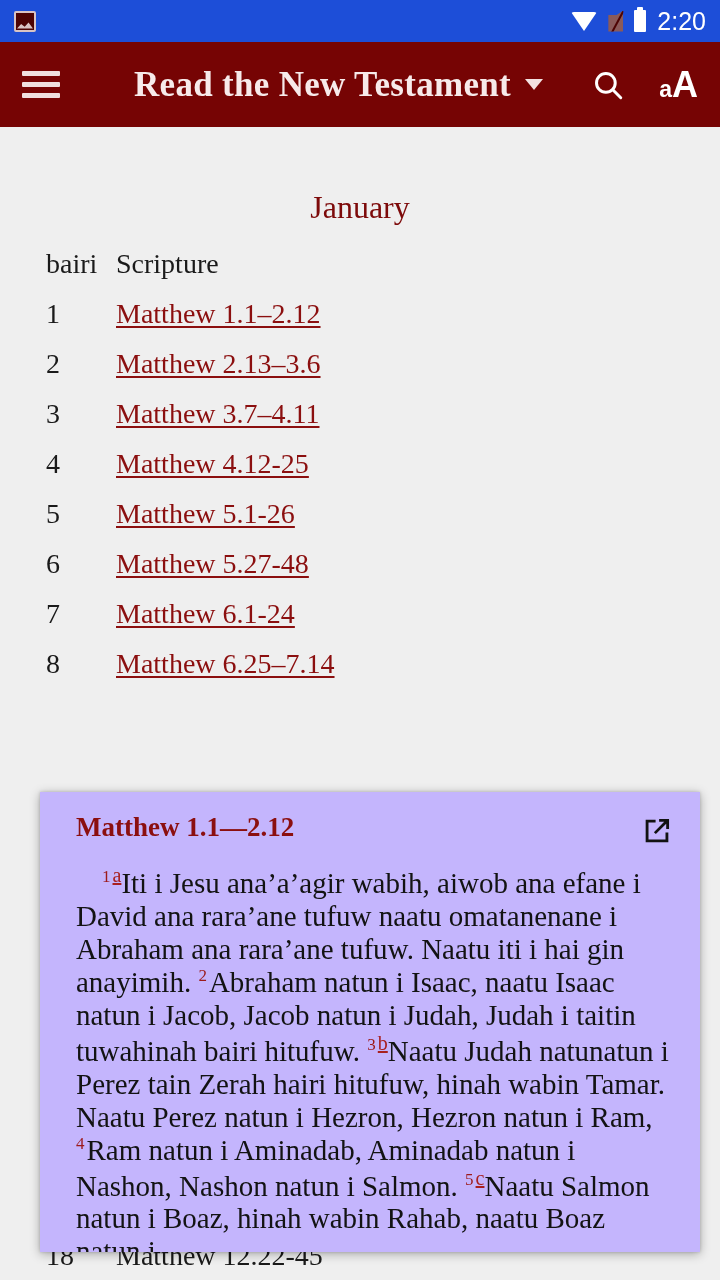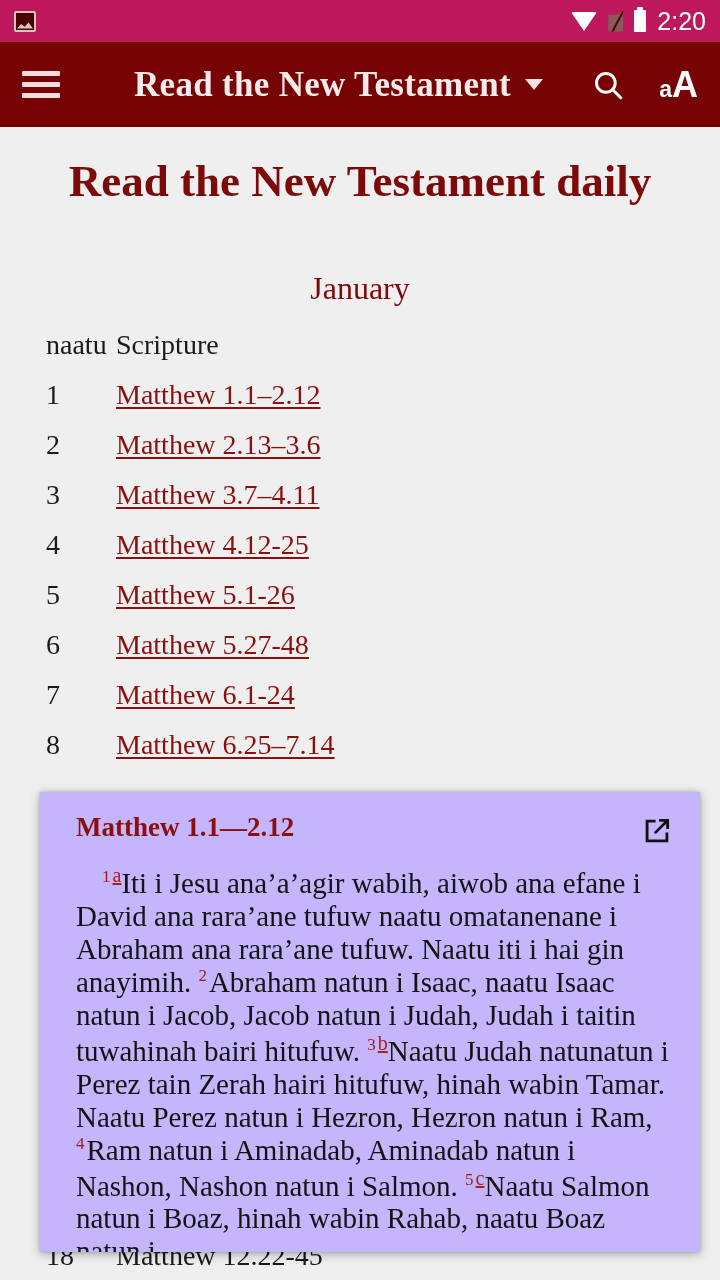--- a/index.html
+++ b/index.html
@@ -18,21 +18,21 @@
     height: 1280px;
     overflow: hidden;
   }
 
   
   .status-bar {
     position: absolute;
     top: 0; left: 0;
     width: 720px;
     height: 42px;
-    background: #be185d;
+    background: #1d4ed8;
     display: flex;
     align-items: center;
     padding: 0 14px;
   }
   .status-left { display: flex; align-items: center; gap: 8px; }
   .status-right {
     margin-left: auto;
     display: flex;
     align-items: center;
     gap: 11px;
@@ -323,26 +323,25 @@
       </svg>
       <div class="textsize-icon">
         <span class="small">a</span>
           <span class="big">A</span>
       </div>
     </div>
   </div>
 
   <div class="page">
 
-    <div class="page-title">Read the New Testament daily</div>
     <div class="month-title">January</div>
 
     <div class="schedule">
       <div class="sched-head">
-        <div class="col-date">naatu</div>
+        <div class="col-date">bairi</div>
         <div class="col-scripture">Scripture</div>
       </div>
 
       <div class="sched-row">
         <div class="col-date">1</div>
         <div class="col-scripture"><a>Matthew 1.1–2.12</a></div>
       </div>
       <div class="sched-row">
         <div class="col-date">2</div>
         <div class="col-scripture"><a>Matthew 2.13–3.6</a></div>

